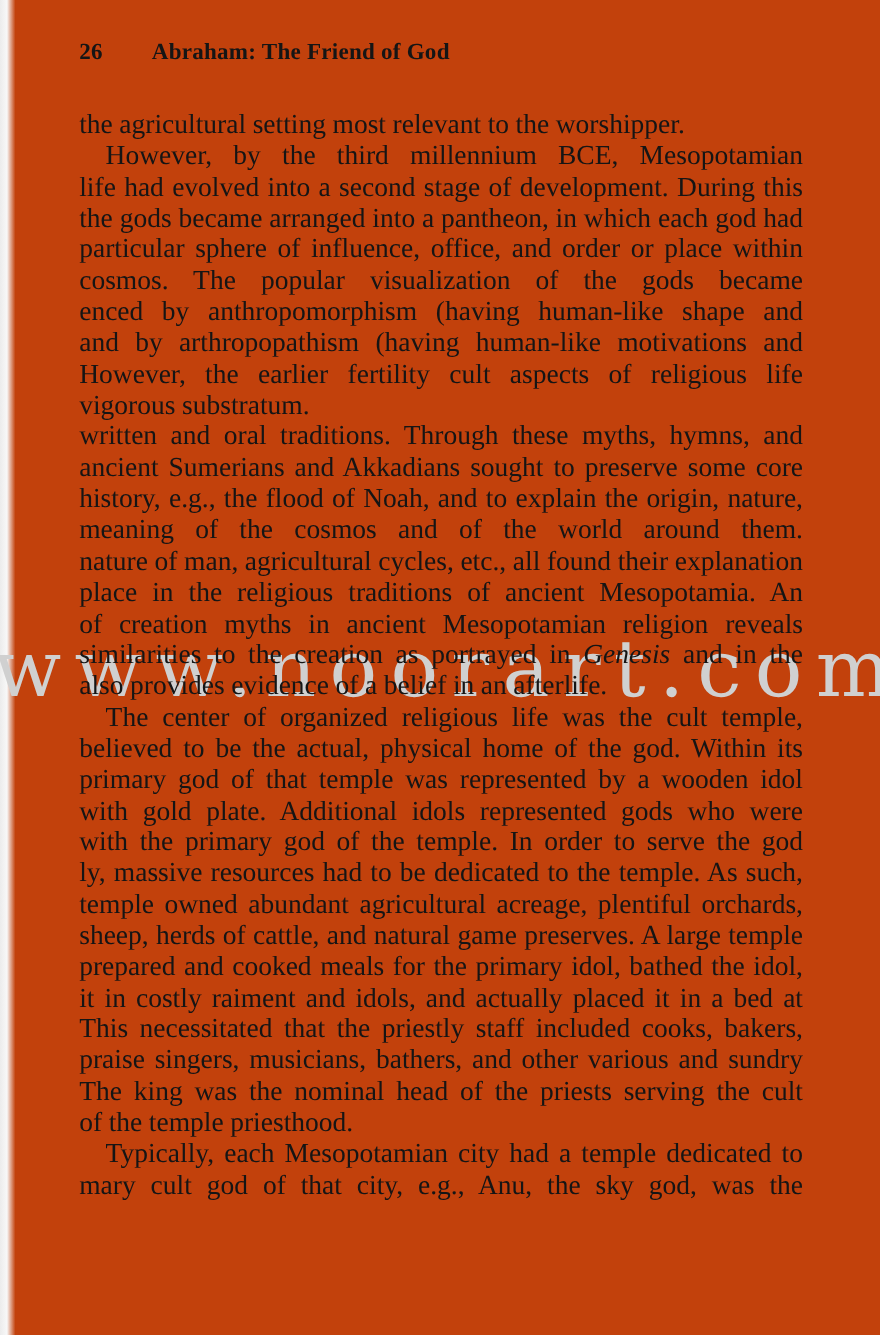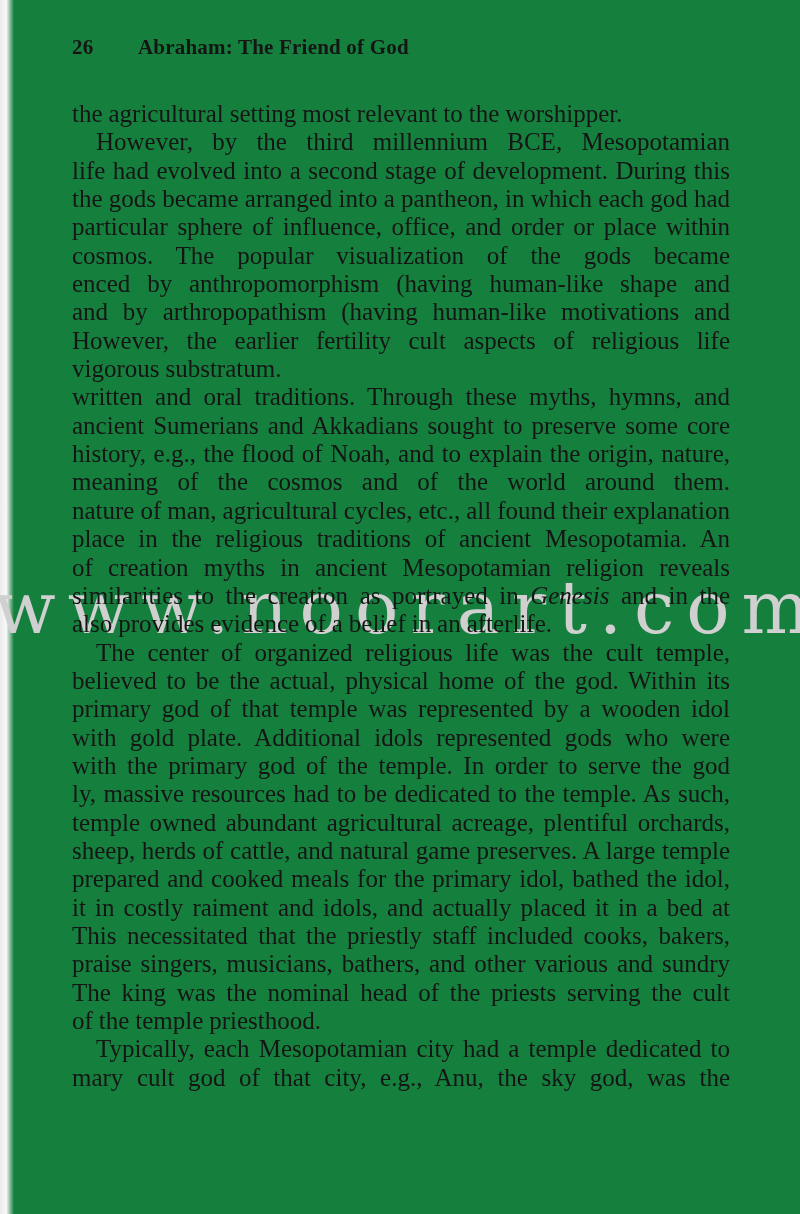--- a/index.html
+++ b/index.html
@@ -4,21 +4,21 @@
 <style>
   html, body {
     margin: 0;
     padding: 0;
     background: #ffffff;
   }
   .page {
     position: relative;
     width: 800px;
     height: 1214px;
-    background: #15803d;
+    background: #c2410c;
     overflow: hidden;
     font-family: "Liberation Serif", serif;
     color: #151515;
   }
   
   .edge-shade {
     position: absolute;
     top: 0; left: 0; bottom: 0;
     width: 14px;
     background: linear-gradient(90deg, #ececec 0%, #f8f8f8 45%, rgba(255,255,255,0) 100%);

